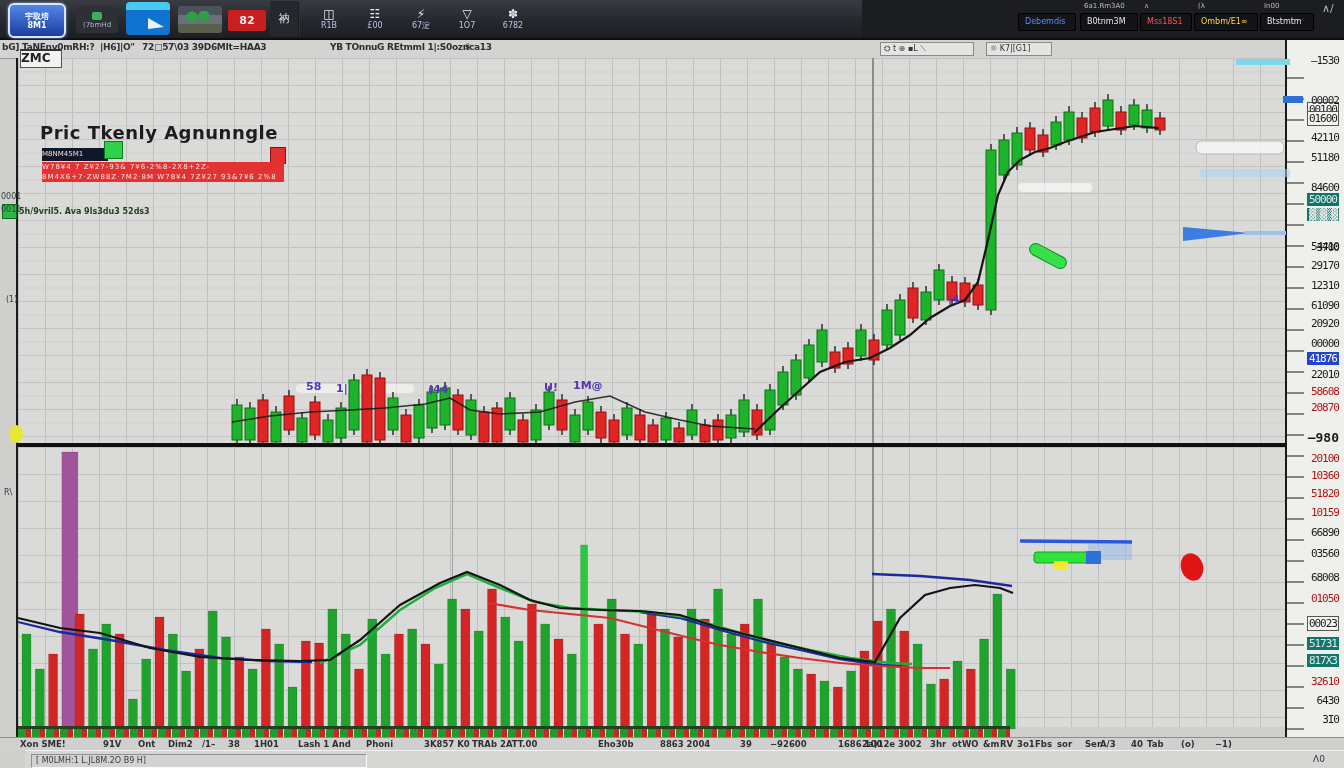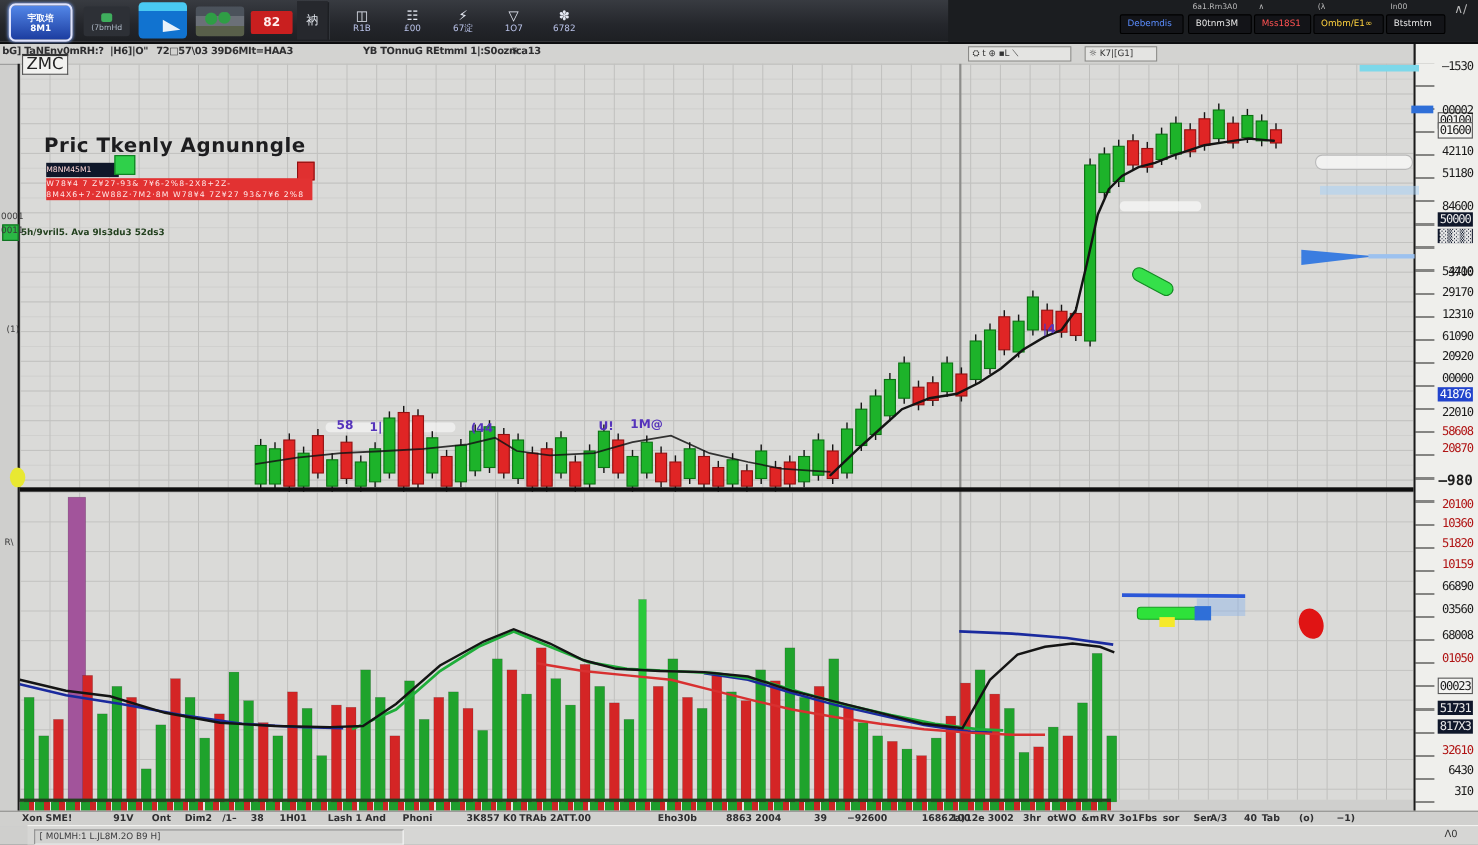--- a/index.html
+++ b/index.html
@@ -35,22 +35,22 @@
     border-radius:2px;color:#ddd;font-size:8px;line-height:15px;padding:0 6px;white-space:nowrap;}
   .rtop{position:absolute;top:2px;font-size:7px;color:#b9b9b9;white-space:nowrap;}
   
   #toolbar2{position:absolute;left:0;top:40px;width:1344px;height:18px;background:#d3d3d1;
     border-bottom:1px solid #9a9a98;}
   .t2-seg{position:absolute;top:2px;font-size:9px;color:#2e2e30;white-space:nowrap;font-weight:bold;
     letter-spacing:-0.3px;}
   .t2-box{position:absolute;top:2px;height:12px;border:1px solid #8a8a88;background:#e4e4e2;
     font-size:8px;line-height:12px;color:#333;padding:0 3px;white-space:nowrap;}
   #tab-zmc{position:absolute;left:20px;top:49px;width:40px;height:16px;background:#f2f2f0;
-    border:1px solid #555;border-top:2px solid #333;font-size:15px;font-weight:normal;color:#222;
-    text-align:center;line-height:14px;z-index:5;}
+    border:1px solid #555;border-top:2px solid #333;font-size:12px;font-weight:bold;color:#222;
+    line-height:14px;z-index:5;}
   
   #plot-upper{position:absolute;left:18px;top:58px;width:1267px;height:386px;background:#dadad8;
     background-image:linear-gradient(#c2c2c0 1px,transparent 1px),
       linear-gradient(90deg,#bfbfbd 1px,transparent 1px),
       linear-gradient(#cfcfcd 1px,transparent 1px);
     background-size:27px 27px,27px 27px,13.5px 13.5px;}
   #plot-lower{position:absolute;left:18px;top:447px;width:1267px;height:280px;background:#dadad8;
     background-image:linear-gradient(#c2c2c0 1px,transparent 1px),
       linear-gradient(90deg,#bfbfbd 1px,transparent 1px);
     background-size:27px 27px;}
@@ -78,21 +78,21 @@
   
   #right-axis{position:absolute;left:1285px;top:40px;width:59px;height:709px;background:#efefec;
     border-left:2px solid #1a1a1a;}
   #tick-strip{position:absolute;left:1287px;top:58px;width:17px;height:691px;
     background:repeating-linear-gradient(#efefec 0 19px,#6a6a68 19px 21px);opacity:.8;}
   #blue-tick{position:absolute;left:1283px;top:96px;width:20px;height:7px;background:#2f6fd8;z-index:4;}
   .ax-lbl{position:absolute;right:5px;font-size:11px;font-family:"DejaVu Sans Mono",monospace;
     color:#1b1b1b;z-index:4;white-space:nowrap;letter-spacing:-1px;}
   .ax-lbl.r{color:#b01414;}
   .ax-lbl.kb{border:1px solid #555;padding:0 1px;background:#f4f4f2;}
-  .ax-lbl.hd{background:#0f172a;color:#e8e8e8;padding:0 2px;}
+  .ax-lbl.hd{background:#0f766e;color:#e8e8e8;padding:0 2px;}
   .ax-lbl.hb{background:#2244cc;color:#fff;padding:0 2px;}
   .ax-lbl.big{font-size:13px;font-weight:bold;letter-spacing:0;}
   
   #xaxis-row{position:absolute;left:0;top:737px;width:1344px;height:13px;background:#d0d0ce;
     border-top:1px solid #8e8e8c;}
   .x-lbl{position:absolute;top:1px;font-size:8.5px;color:#2f2f31;white-space:nowrap;font-weight:bold;}
   #statusbar{position:absolute;left:0;top:750px;width:1344px;height:18px;background:#d6d6d4;
     border-top:1px solid #f2f2f0;margin-left:25px;}
   #status-box{position:absolute;left:6px;top:3px;width:330px;height:12px;background:#d2d2d0;
     border-top:1px solid #909090;border-left:1px solid #909090;border-bottom:1px solid #fafafa;

